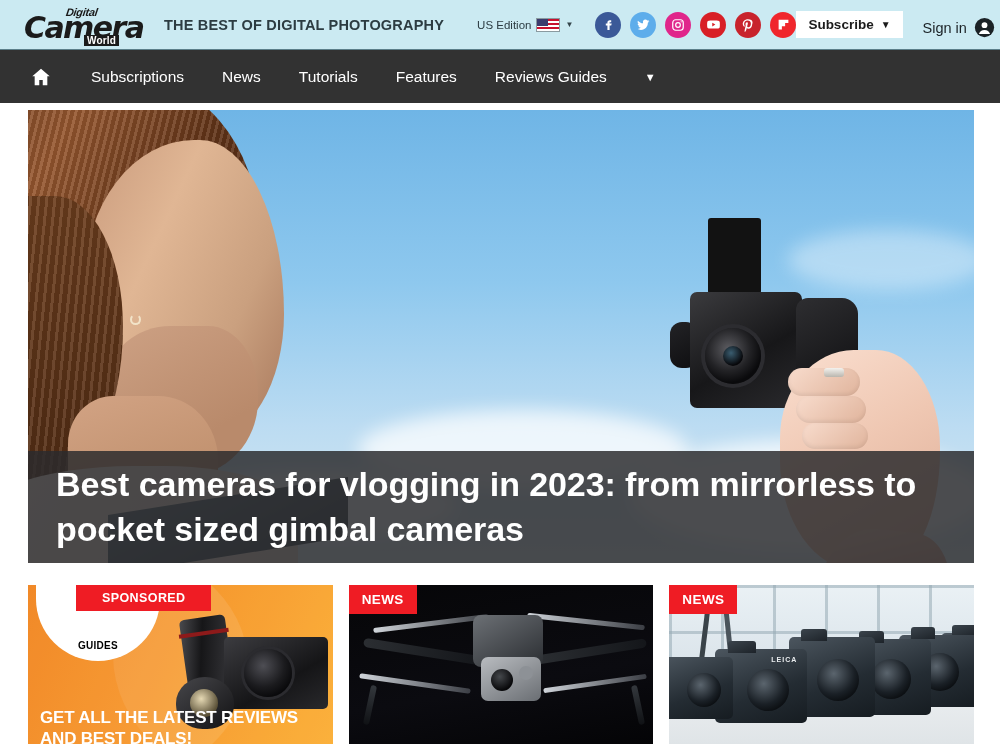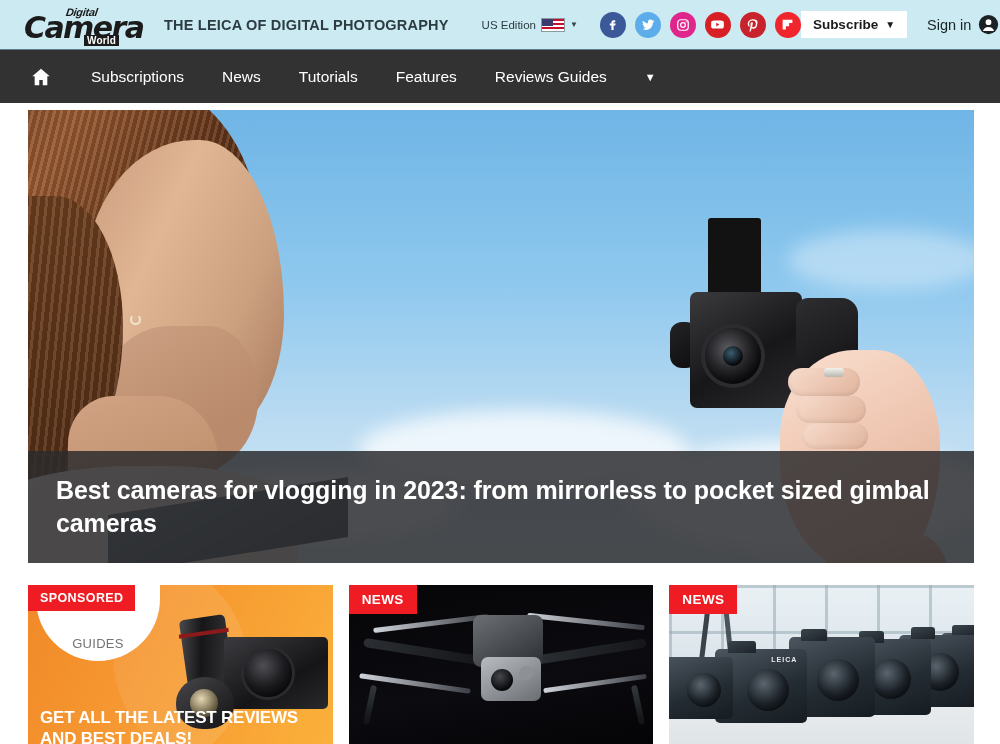--- a/index.html
+++ b/index.html
@@ -62,21 +62,21 @@
   .caret { font-size:8px; color:#34444a; }
 
   .socials { margin-left:22px; display:flex; align-items:center; gap:9px; }
   .soc {
     width:26px; height:26px; border-radius:50%;
     display:flex; align-items:center; justify-content:center;
     color:#fff; font-weight:bold; cursor:pointer; flex:0 0 auto;
   }
   .soc svg { display:block; }
 
-  .right-group { margin-left:auto; display:flex; align-items:center; gap:20px; }
+  .right-group { margin-left:auto; display:flex; align-items:flex-end; gap:20px; }
   .subscribe {
     background:#ffffff; color:#1b1b1b;
     font-size:13.5px; font-weight:bold;
     padding:6px 12px; display:flex; align-items:center; gap:7px;
     cursor:pointer; white-space:nowrap;
   }
   .subscribe .caret { font-size:10px; color:#1b1b1b; }
   .signin, .searchbtn {
     display:flex; align-items:center; gap:7px;
     font-size:14.5px; color:#1b2226; cursor:pointer; white-space:nowrap;
@@ -214,54 +214,54 @@
     background:linear-gradient(160deg,#efc8b2,#8e4f48);
     border-radius:40% 30% 0 0; transform:rotate(6deg);
   }
 
   .hero-overlay {
     position:absolute; left:0; right:0; bottom:0; height:112px;
     background:rgba(43,43,45,0.84);
     display:flex; align-items:center;
   }
   .hero-title {
-    color:#ffffff; font-size:25px; font-weight:bold;
+    color:#ffffff; font-size:34px; font-weight:bold;
     line-height:1.32; padding:0 40px 0 28px; letter-spacing:-0.1px;
   }
 
   
   .cards {
     display:flex; gap:16px;
     padding:22px 26px 0 28px;
   }
   .card { position:relative; width:305px; height:160px; overflow:hidden; cursor:pointer; }
   .badge {
     position:absolute; left:0; top:0; z-index:5;
     background:#ef1c24; color:#ffffff;
     font-size:13.5px; font-weight:bold; letter-spacing:0.4px;
     padding:7px 13px;
   }
-  .badge.sponsored { font-size:12.5px; padding:6px 12px; }
+  .badge.sponsored { font-size:12.5px; padding:6px 26px;margin-left:48px; }
 
   
   .c1bg { position:absolute; inset:0; background:linear-gradient(115deg,#f07c10 0%,#f6911e 48%,#fbab2c 100%); }
   .c1swoosh {
     position:absolute; left:-70px; top:-40px; width:290px; height:240px;
     border-radius:50%; background:rgba(255,255,255,0.10);
   }
   .c1swoosh2 {
     position:absolute; right:-80px; top:-60px; width:300px; height:260px;
     border-radius:50%; background:rgba(255,255,255,0.08);
   }
   .guides-circle {
     position:absolute; left:8px; top:-28px; width:124px; height:104px;
     background:#ffffff; border-radius:0 0 62px 62px; z-index:3;
     display:flex; align-items:flex-end; justify-content:center; padding-bottom:10px;
   }
-  .guides-circle span { color:#737373; font-size:13px; font-weight:normal; letter-spacing:0.3px; }
+  .guides-circle span { color:#000000; font-size:10px; font-weight:bold; letter-spacing:0.3px; }
   .c1text {
     position:absolute; left:12px; bottom:-4px; z-index:4;
     color:#ffffff; font-size:17px; font-weight:bold; line-height:1.2;
     letter-spacing:-0.2px;
   }
   .prod-lens {
     position:absolute; left:156px; top:32px; width:46px; height:78px;
     background:linear-gradient(100deg,#4b4b4f 0%,#161618 40%,#39393d 100%);
     border-radius:5px; transform:rotate(-8deg); z-index:2;
   }
@@ -383,21 +383,21 @@
 <body>
 
 <div class="topbar">
 
   <div class="logo">
     <span class="lg-digital">Digital</span>
     <span class="lg-camera">Camera</span>
     <span class="lg-world">World</span>
   </div>
 
-  <div class="tagline">THE LEICA OF DIGITAL PHOTOGRAPHY</div>
+  <div class="tagline">THE BEST OF DIGITAL PHOTOGRAPHY</div>
 
   <div class="edition">
     <span>US Edition</span>
     <span class="flag">
       <span class="stripes"></span>
         <span class="canton"></span>
     </span>
     <span class="caret">▼</span>
   </div>
 

